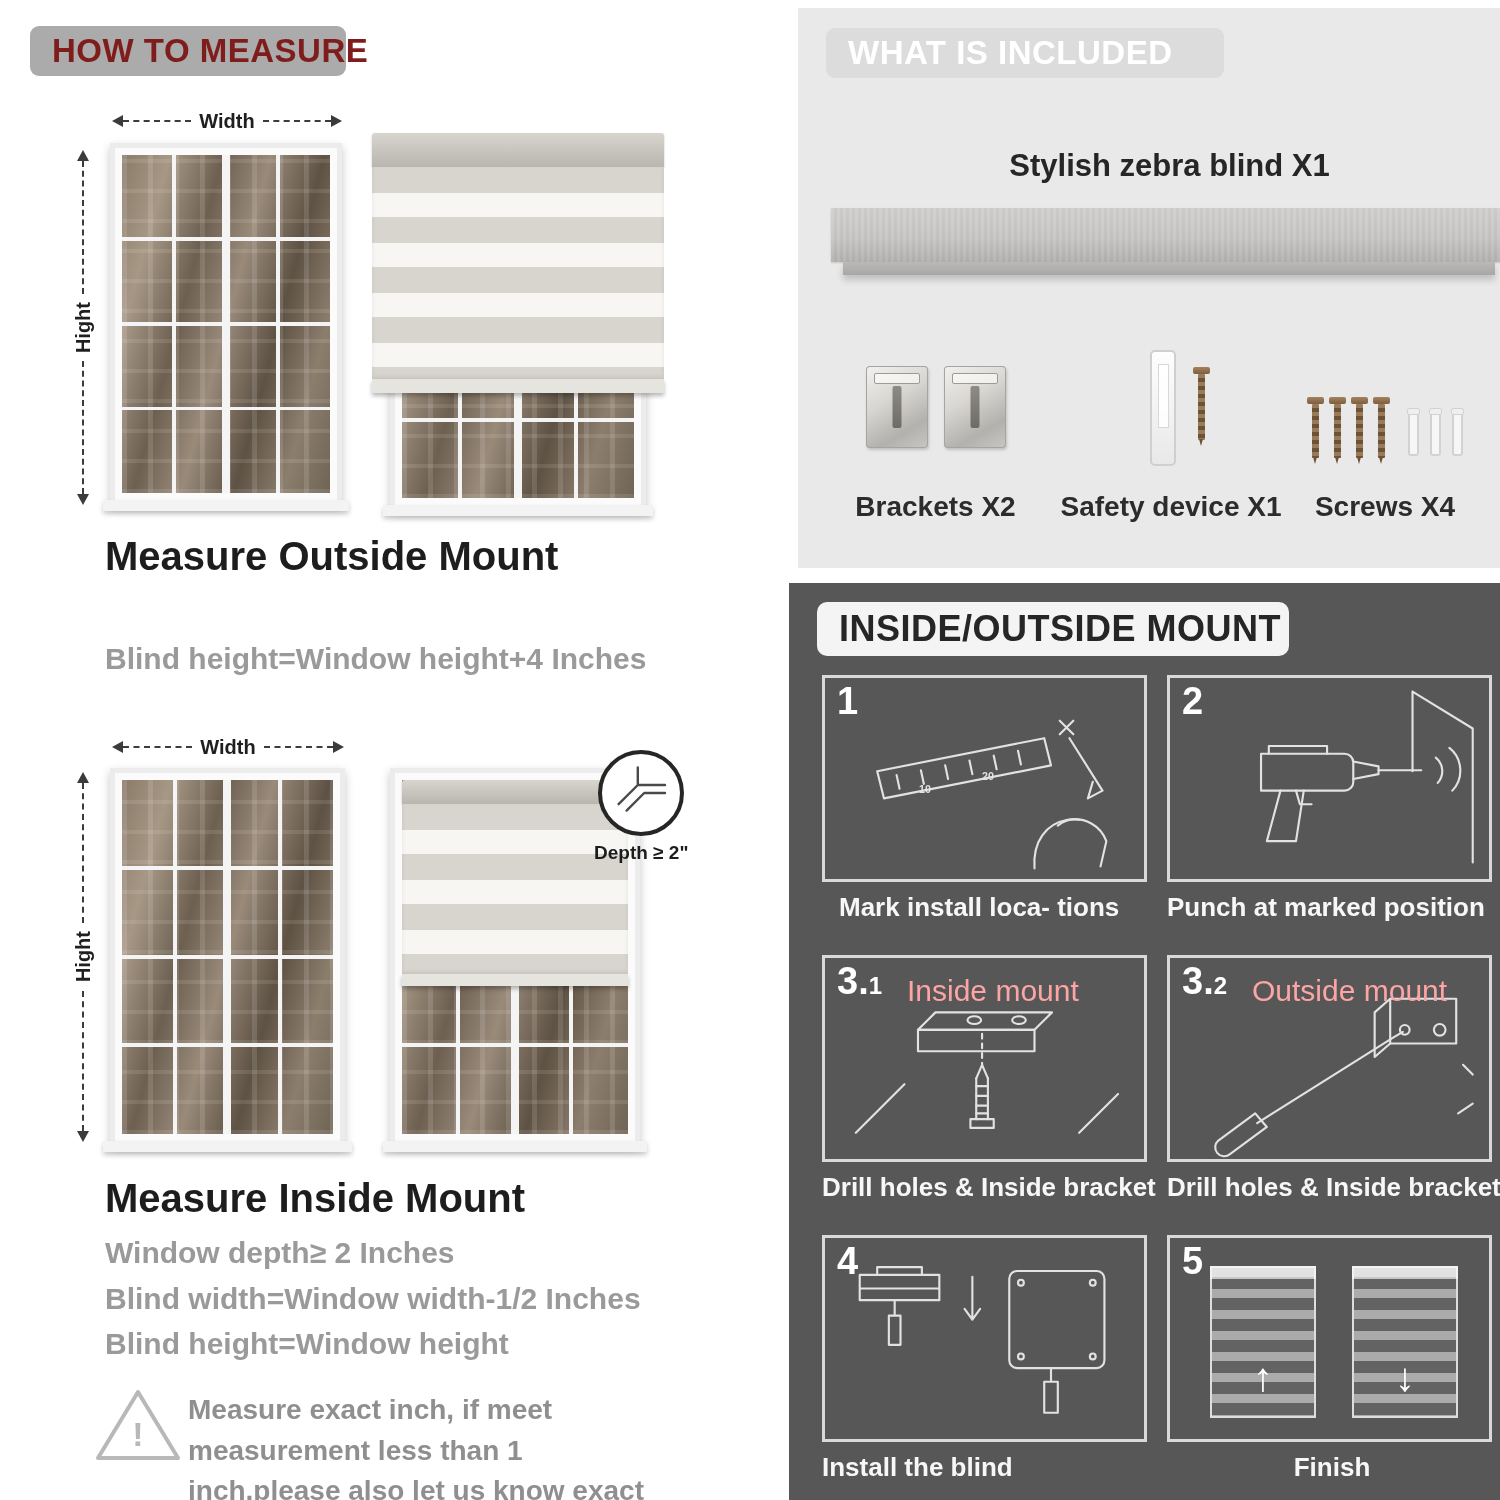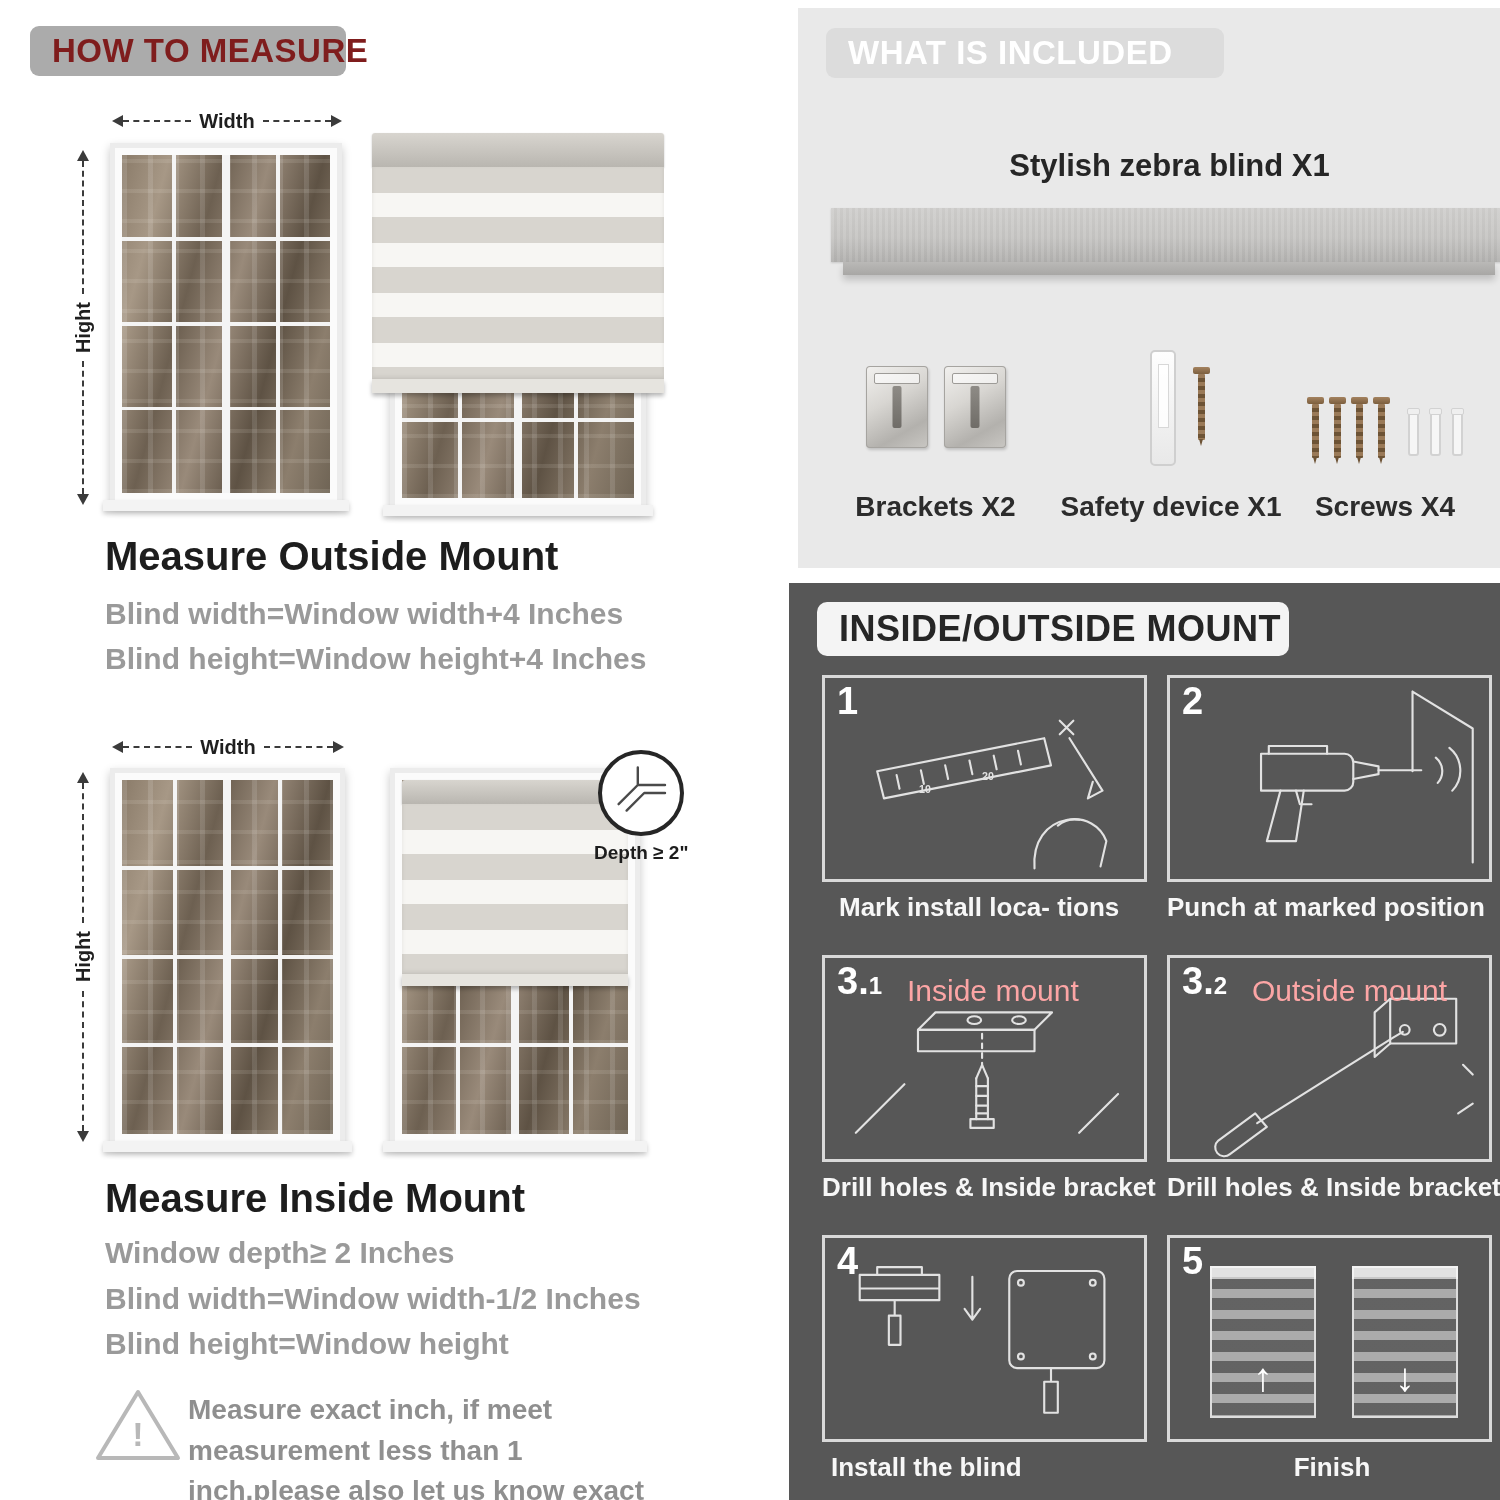--- a/index.html
+++ b/index.html
@@ -107,21 +107,20 @@
       <div class="win-panes"></div>
     </div>
     <div class="blind" style="left:0;top:0;width:100%;">
       <div class="cassette"></div>
       <div class="fabric" style="height:212px;"></div>
       <div class="rail"></div>
     </div>
   </div>
 
   <div class="h1" style="left:105px;top:534px;">Measure Outside Mount</div>
-  <div class="gline" style="left:105px;top:597px;">Blind width=Window width+4 Inches</div>
   <div class="gline" style="left:105px;top:642px;">Blind height=Window height+4 Inches</div>
 
   <div class="h-arrow" style="left:112px;top:736px;width:232px;">
     <i class="ah a-left"></i>
     <i class="hdash"></i>
     <span class="mlabel">Width</span>
     <i class="hdash"></i>
     <i class="ah a-right"></i>
   </div>
   <div class="v-arrow" style="left:72px;top:772px;height:370px;">
@@ -258,21 +257,21 @@
         <path d="M70 64 v16 M64 80 h12 v30 h-12 z"></path>
         <path d="M150 40 v44 M150 84 l-8 -11 M150 84 l8 -11"></path>
         <rect x="188" y="34" width="98" height="100" rx="8"></rect>
         <circle cx="200" cy="46" r="3"></circle>
           <circle cx="274" cy="46" r="3"></circle>
         <circle cx="200" cy="122" r="3"></circle>
           <circle cx="274" cy="122" r="3"></circle>
         <path d="M231 134 v14 M224 148 h14 v32 h-14 z"></path>
       </svg>
     </div>
-    <div class="caption" style="left:42px;top:869px;">Install the blind</div>
+    <div class="caption" style="left:33px;top:869px;">Install the blind</div>
 
     <div class="panel" style="left:378px;top:652px;">
       <span class="pnum"><span>5</span><span class="pnumsub"></span></span>
       <div class="p5b" style="left:40px;top:28px;">
         <span class="p5a">↑</span>
       </div>
       <div class="p5b" style="left:182px;top:28px;">
         <span class="p5a">↓</span>
       </div>
     </div>

